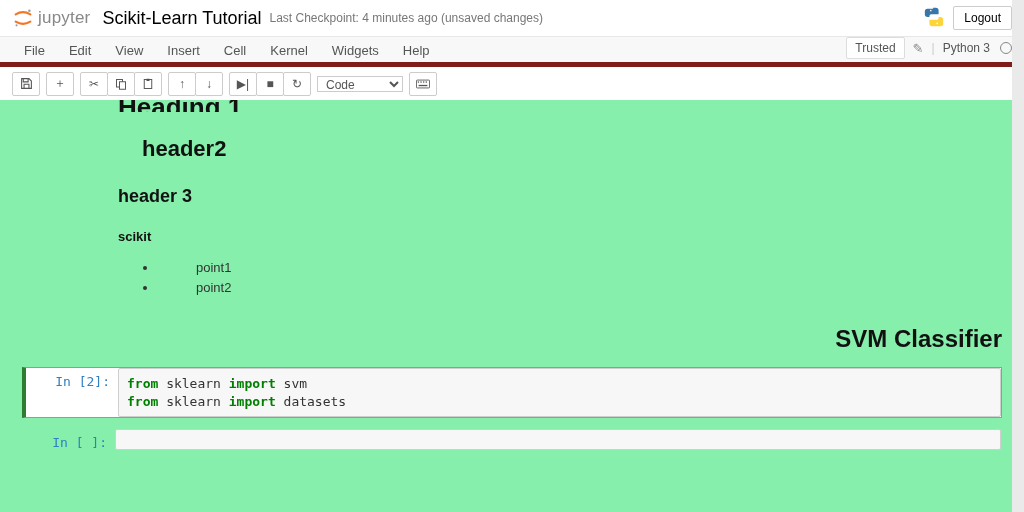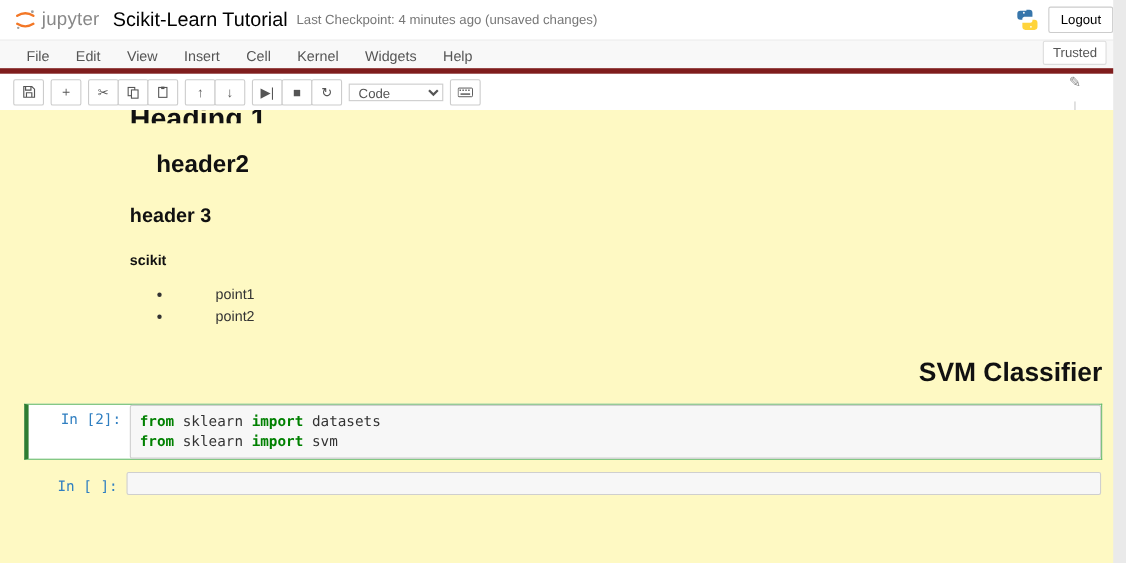--- a/index.html
+++ b/index.html
@@ -3,37 +3,37 @@
 <meta charset="utf-8">
 <style>
   * { box-sizing: border-box; margin: 0; padding: 0; }
   body { font-family: "Helvetica Neue", Helvetica, Arial, sans-serif; font-size: 13px; background: #fff; color: #333; width: 1024px; height: 512px; overflow: hidden; position: relative; }
   .header { display: flex; align-items: center; padding: 6px 12px; border-bottom: 1px solid #e7e7e7; background: #fff; }
   .logo { display: flex; align-items: center; margin-right: 12px; }
   .logo-icon { width: 22px; height: 22px; margin-right: 4px; }
   .logo-text { font-size: 17px; color: #888; letter-spacing: 0.2px; }
   .nb-title { font-size: 18px; color: #000; margin-right: 8px; text-align: right; }
   .checkpoint { font-size: 12px; color: #777; }
-  .header-right { margin-left: auto; display: flex; align-items: center; gap: 8px; }
+  .header-right { margin-left: auto; display: flex; gap: 8px; }
   .pylogo { width: 22px; height: 22px; }
   .logout-btn { border: 1px solid #ccc; background: #fff; padding: 4px 10px; font-size: 12px; border-radius: 2px; cursor: pointer; }
   .menubar { display: flex; align-items: flex-start; padding: 0 12px; height: 30px; border-bottom: 5px solid #7f1d1d; background: #f8f8f8; position: relative; }
   .menu-item { padding: 6px 12px; font-size: 13px; color: #555; cursor: pointer; }
-  .menubar-right { margin-left: auto; display: flex; align-items: center; gap: 8px; font-size: 12px; color: #555; flex-direction: column; }
+  .menubar-right { margin-left: auto; display: flex; align-items: center; gap: 8px; font-size: 12px; color: #555; }
   .trusted { padding: 3px 8px; border: 1px solid #ddd; border-radius: 2px; background: #fff; }
   .pencil { color: #888; font-size: 13px; }
   .kernel-ind { display: flex; align-items: center; gap: 10px; }
   .kernel-circle { width: 12px; height: 12px; border: 1px solid #888; border-radius: 50%; }
   .divider-v { color: #ccc; }
   .toolbar { display: flex; align-items: center; padding: 4px 12px; height: 34px; border-bottom: 1px solid #e7e7e7; gap: 0; }
   .tb-group { display: flex; margin-right: 6px; }
   .tb-btn { border: 1px solid #ccc; background: #fff; width: 28px; height: 24px; display: flex; align-items: center; justify-content: center; font-size: 12px; cursor: pointer; color: #555; border-radius: 2px; }
   .tb-group .tb-btn + .tb-btn { margin-left: -1px; }
   .celltype { border: 1px solid #ccc; background: #fff; height: 16px; width: 86px; font-size: 12px; padding: 0 4px; color: #555; }
-  .notebook { position: absolute; top: 100px; bottom: 0; left: 0; right: 0; overflow: hidden; background: #fef9c3; padding: 0 12px; }
+  .notebook { position: absolute; top: 100px; bottom: 0; left: 0; right: 0; overflow: hidden; background: #86efac; padding: 0 12px; }
   .nb-inner { margin: 0 auto; max-width: 980px; padding-top: 2px; }
   .md-cell { padding-left: 96px; margin-bottom: 8px; }
   .md-cell .h1cut { font-size: 26px; font-weight: 700; color: #111; line-height: 1; overflow: hidden; height: 18px; margin-top: -8px; }
   .md-cell h2 { font-size: 22px; font-weight: 700; margin-top: 24px; color: #111; margin-left: 24px; }
   .md-cell h3 { font-size: 18px; font-weight: 700; margin-top: 24px; color: #111; }
   .md-cell .scikit { font-size: 13px; font-weight: 700; margin-top: 22px; color: #111; }
   .md-cell ul { margin-top: 14px; padding-left: 40px; }
   .md-cell ul li { font-size: 13px; color: #333; line-height: 1.5; list-style: disc; padding-left: 38px; }
   .md-h2-svm { padding-left: 96px; font-size: 24px; font-weight: 700; margin-top: 28px; margin-bottom: 14px; color: #111; text-align: right; }
   .code-cell { display: flex; border: 1px solid transparent; margin-bottom: 10px; }
@@ -169,22 +169,22 @@
         <li>point1</li>
         <li>point2</li>
       </ul>
     </div>
 
     <h2 class="md-h2-svm">SVM Classifier</h2>
 
     <div class="code-cell selected">
       <div class="prompt">In [2]:</div>
       <div class="input-area">
+        <div><span class="kw-green">from</span><span> sklearn </span><span class="kw-green">import</span><span> svm</span></div>
         <div><span class="kw-green">from</span><span> sklearn </span><span class="kw-green">import</span><span> datasets</span></div>
-        <div><span class="kw-green">from</span><span> sklearn </span><span class="kw-green">import</span><span> svm</span></div>
       </div>
     </div>
 
     <div class="code-cell">
       <div class="prompt">In [ ]:</div>
       <div class="input-area"></div>
     </div>
   </div>
 </div>
 

